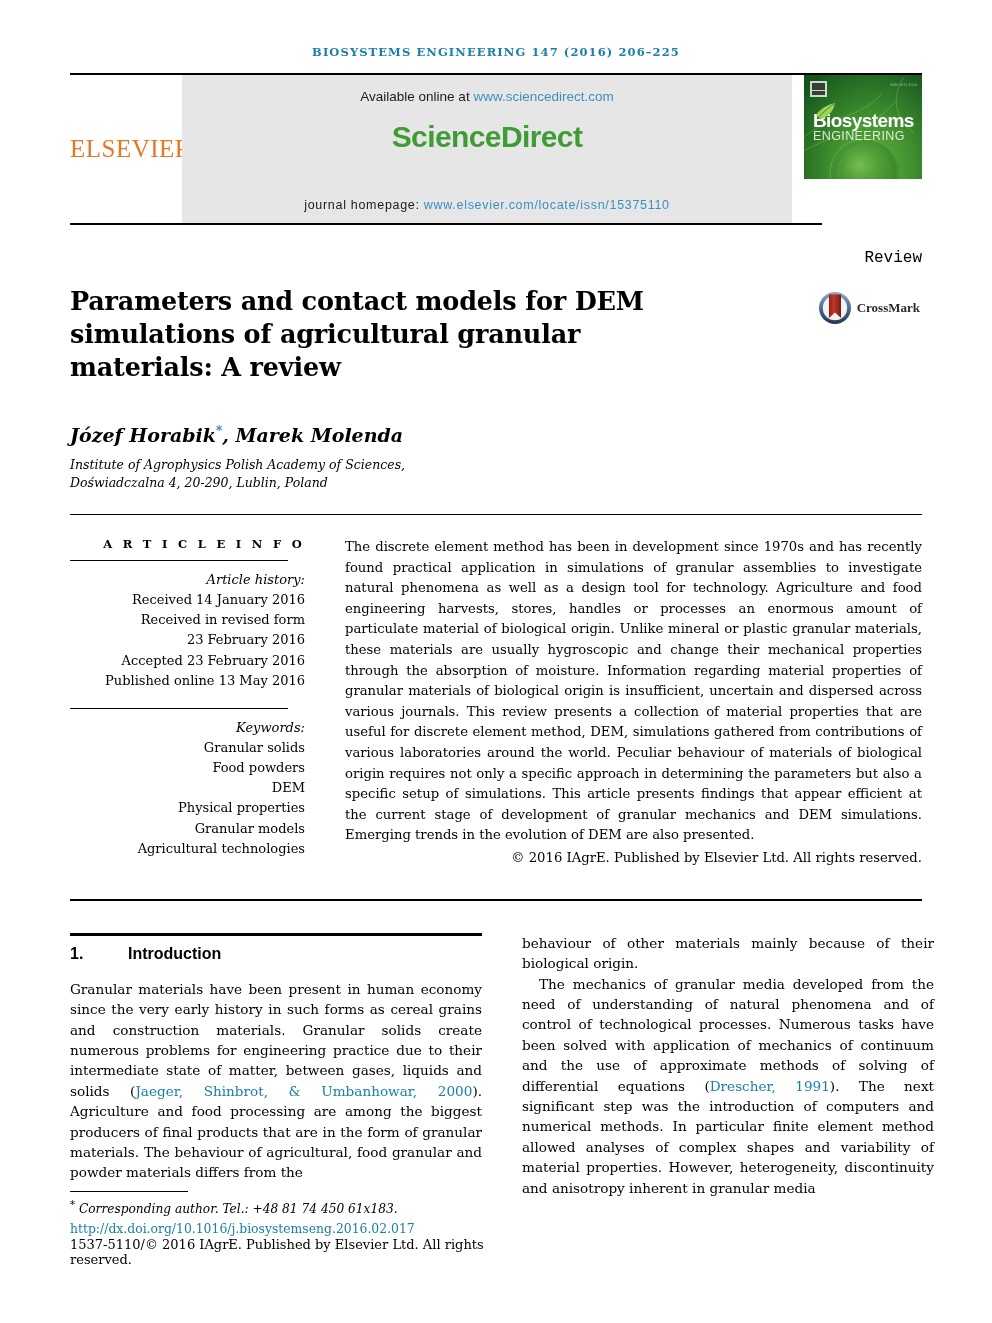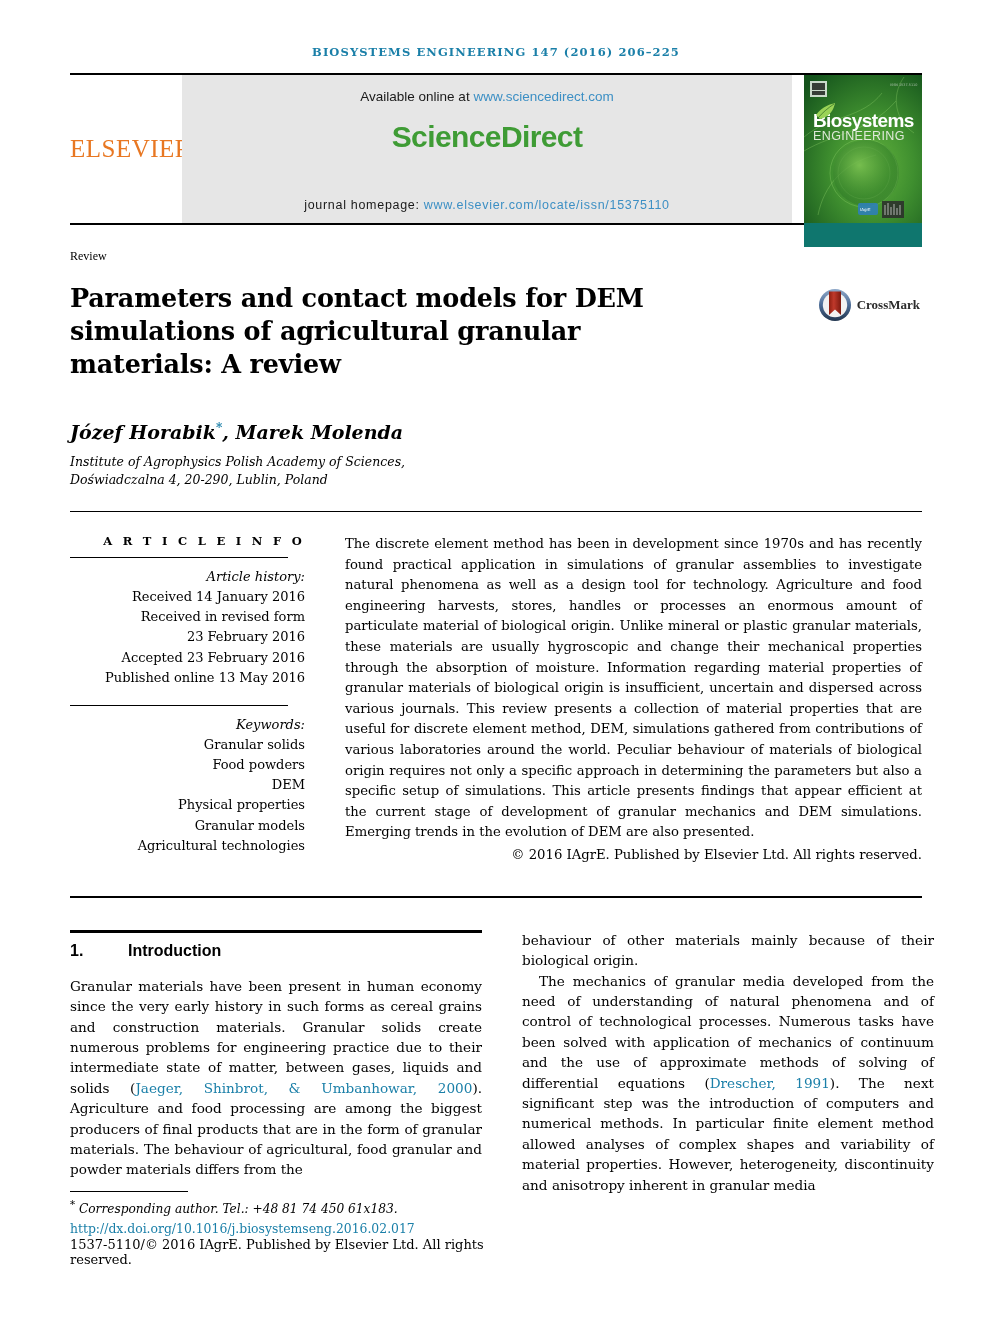--- a/index.html
+++ b/index.html
@@ -100,36 +100,37 @@
   }
   .homepage a { color: #3c8fc4; text-decoration: none; }
   .cover-cell {
     width: 118px;
     flex: 0 0 118px;
     margin-left: 12px;
     position: relative;
   }
   .cover {
     width: 118px;
-    height: 172px;
+    height: 104px;
     position: relative;
     overflow: hidden;
     background: #0f766e;
   }
   .rule-bottom-mast {
     border-top: 2.2px solid #000;
     margin-top: 0px;
     width: 752px;
   }
 
   
   .review-kicker {
-    font-family: Liberation Serif, serif;
-    font-size: 12px;
+    font-family: Liberation Mono, monospace;
+    font-size: 16px;
     margin-top: 24px;
+    text-align: right;
   }
   .title-wrap {
     display: flex;
     justify-content: space-between;
     align-items: flex-start;
     margin-top: 18px;
   }
   h1.title {
     font-family: "DejaVu Serif", serif;
     font-size: 25.5px;

